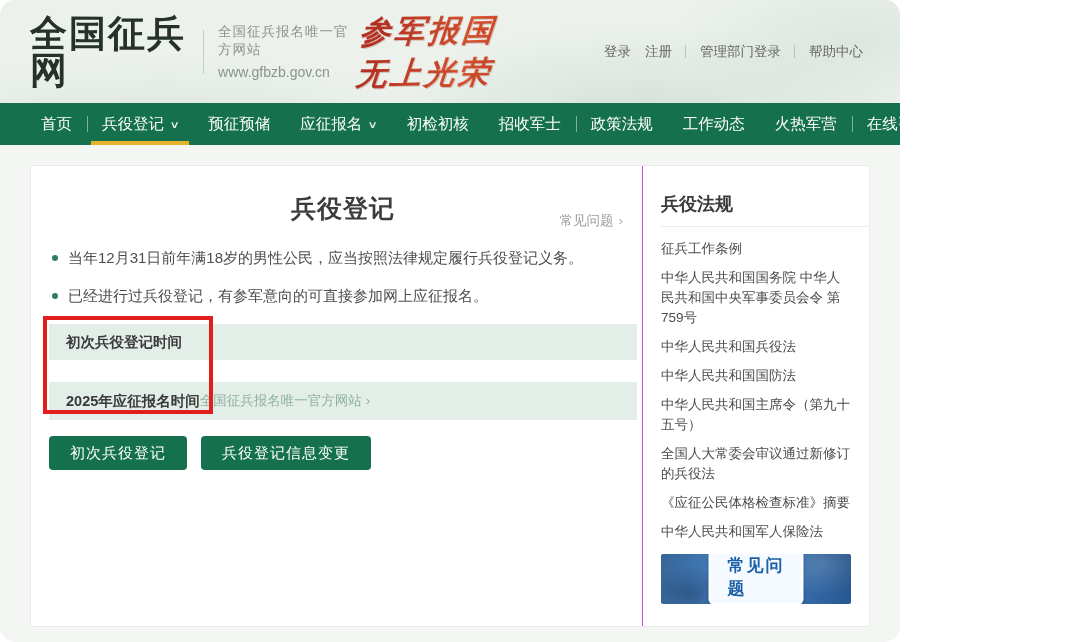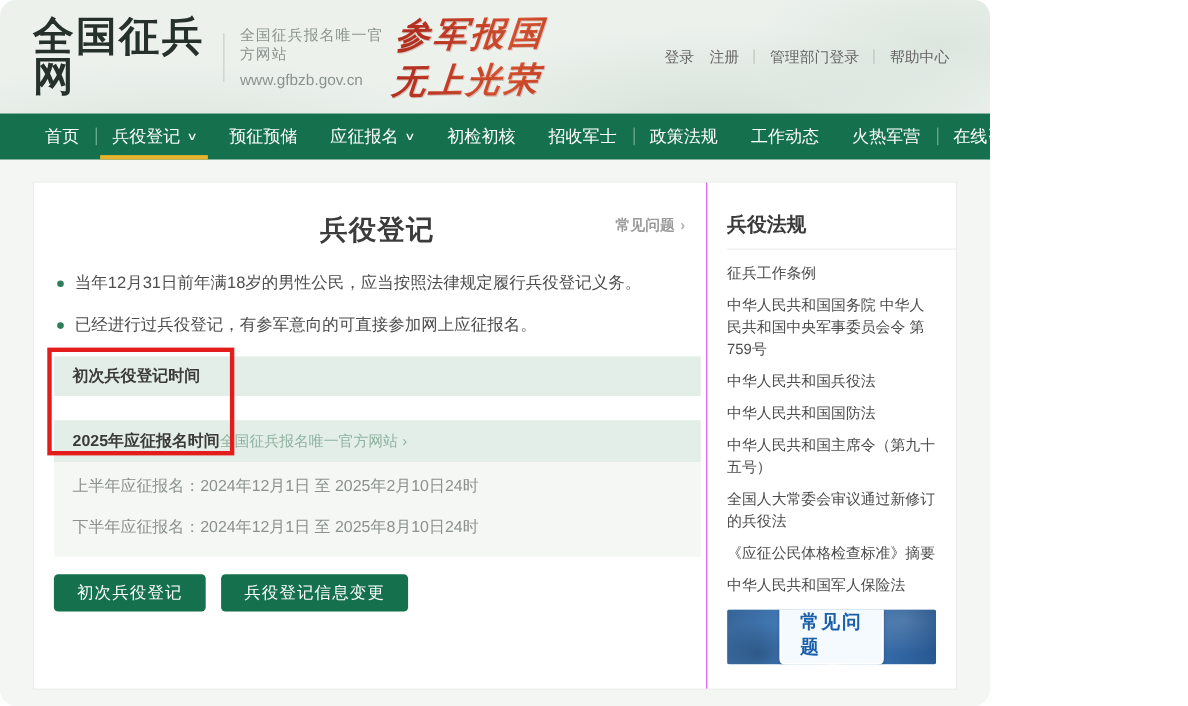--- a/index.html
+++ b/index.html
@@ -46,21 +46,21 @@
   .nav-item.divider::after{content:"";position:absolute;right:-1px;top:13px;width:1px;height:16px;background:rgba(255,255,255,.45);}
   .nav-item.active::before{content:"";position:absolute;left:4px;right:4px;bottom:0;height:4px;background:var(--accent-yellow);}
 
   
   .content-wrap{height:497px;padding:20px 30px 0;}
   .card{background:#fff;border:1px solid #e8ebe8;height:462px;display:flex;}
 
   .main-col{flex:1;padding:26px 5px 0 18px;min-width:0;}
   .title-row{position:relative;height:32px;margin-bottom:24px;}
   .page-title{text-align:center;font-size:25px;color:#3c3c3c;letter-spacing:1px;}
-  .faq-link{position:absolute;right:14px;top:4px;font-size:13.5px;color:#9b9b9b;cursor:pointer;font-weight:bold;}
+  .faq-link{position:absolute;right:14px;top:20px;font-size:13.5px;color:#9b9b9b;cursor:pointer;}
   .faq-link .arrow{margin-left:5px;color:#b0b0b0;}
 
   .bullets{list-style:none;margin-bottom:14px;}
   .bullets li{position:relative;padding-left:19px;font-size:15px;color:#4d4d4d;line-height:20px;margin-bottom:18px;}
   .bullets li::before{content:"";position:absolute;left:3px;top:7px;width:6px;height:6px;border-radius:50%;background:#2e7d5b;}
 
   .info-box{position:relative;}
   .info-box .box-head{background:var(--box-head-bg);height:36px;line-height:36px;padding:0 17px;display:flex;align-items:center;}
   .info-box .box-title{font-size:14.5px;font-weight:bold;color:#3a3a3a;}
   .info-box .box-body{background:var(--box-body-bg);}
@@ -209,26 +209,20 @@
           </div>
         </div>
 
         <div class="info-box box-signup">
           <div class="box-head">
             <span class="box-title">2025年应征报名时间</span>
             <span class="guide-link">
               <span>全国征兵报名唯一官方网站</span><span class="arrow">›</span>
             </span>
           </div>
-          <div class="box-body">
-
-              <div class="schedule-row">上半年应征报名：2024年12月1日 至 2025年2月10日24时</div>
-
-              <div class="schedule-row">下半年应征报名：2024年12月1日 至 2025年8月10日24时</div>
-            </div>
         </div>
 
         <div class="btn-row">
 
             <button class="action-button">初次兵役登记</button>
 
             <button class="action-button">兵役登记信息变更</button>
           </div>
       </section>
 

